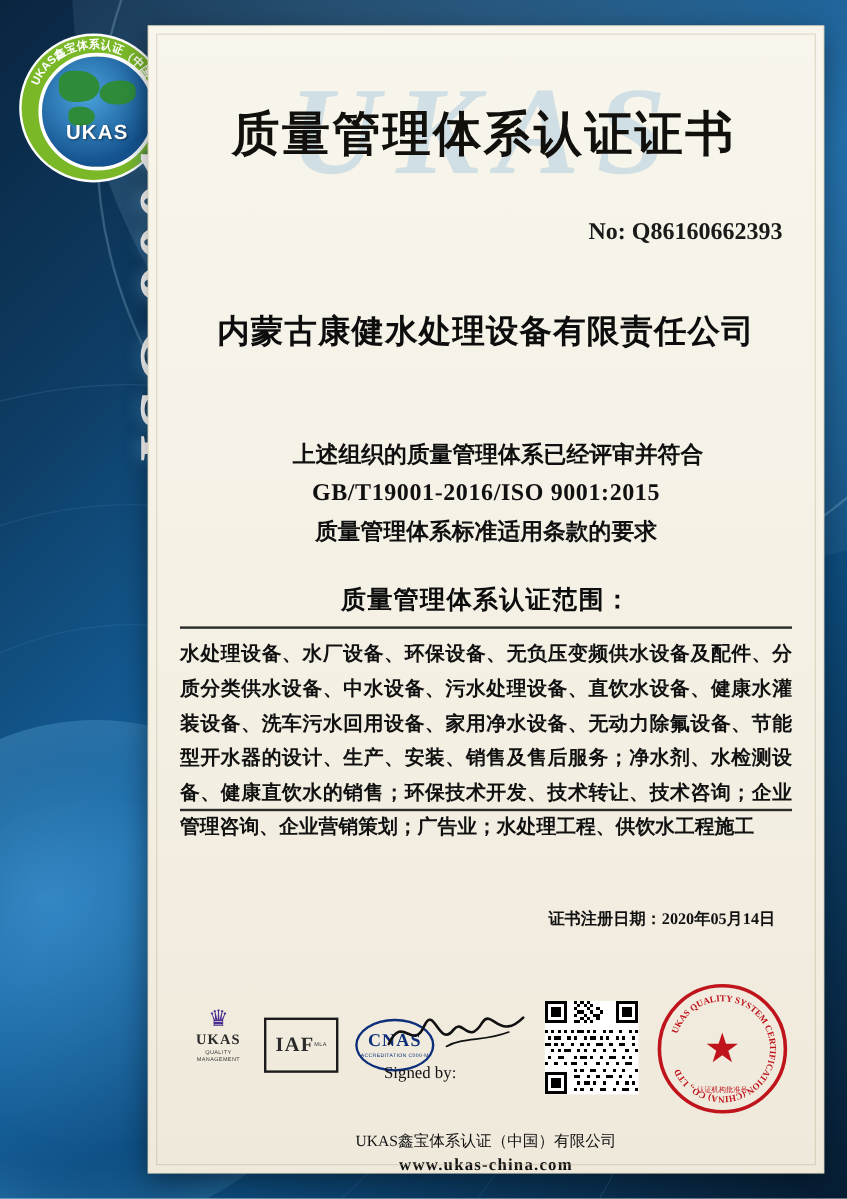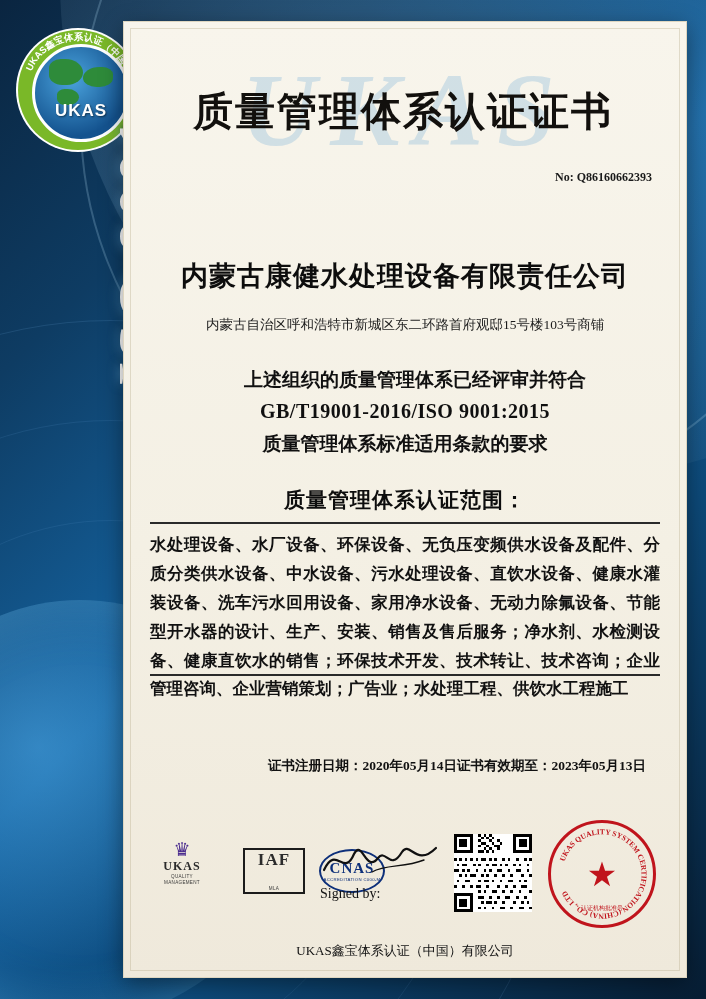--- a/index.html
+++ b/index.html
@@ -171,23 +171,23 @@
     font-family: Liberation Sans, sans-serif;
     font-weight: bold;
     font-size: 40px;
     letter-spacing: 2px;
     color: #12100d;
   }
 
   .cert-no {
     position: absolute;
     right: 34px;
-    top: 148px;
-    font-family: "Liberation Serif", serif;
-    font-size: 12px;
+    top: 160px;
+    font-family: "Liberation Serif", serif;
+    font-size: 20px;
     font-weight: bold;
     color: #1a1a1a;
     text-align: right;
   }
 
   .award-to {
     position: absolute;
     left: 0; right: 0;
     top: 190px;
     text-align: center;
@@ -330,24 +330,23 @@
     font-size: 4.6px;
     color: #3a3a3a;
     letter-spacing: 0.3px;
     line-height: 1.25;
   }
   .mark.box {
     width: 58px;
     height: 42px;
     border: 2px solid #1b1b1b;
     display: flex;
-    flex-direction: column;
+    flex-direction: row;
     align-items: center;
-    justify-content: space-between;
-    margin-left: 23px;
+    justify-content: center;
   }
   .mark.box .mlabel { font-size: 17px; }
   .mark.oval {
     width: 62px;
     height: 40px;
     border: 2px solid #0d2f7a;
     border-radius: 50%;
     display: flex;
     flex-direction: column;
     align-items: center;
@@ -476,42 +475,38 @@
     <div class="title">质量管理体系认证证书</div>
 
     <div class="cert-no">
       <span>No:</span>
       <span>Q86160662393</span>
     </div>
 
 
     <div class="company">内蒙古康健水处理设备有限责任公司</div>
 
-    <div class="address">内蒙古自治区呼和浩特市新城区东二环路首府观邸15号楼103号商铺</div>
 
     <div class="standard-block">
       <div class="l1">上述组织的质量管理体系已经评审并符合</div>
       <div class="l2">GB/T19001-2016/ISO 9001:2015</div>
       <div class="l3">质量管理体系标准适用条款的要求</div>
     </div>
 
     <div class="scope-title">质量管理体系认证范围：</div>
     <div class="scope-rule"></div>
     <div class="scope-text">水处理设备、水厂设备、环保设备、无负压变频供水设备及配件、分质分类供水设备、中水设备、污水处理设备、直饮水设备、健康水灌装设备、洗车污水回用设备、家用净水设备、无动力除氟设备、节能型开水器的设计、生产、安装、销售及售后服务；净水剂、水检测设备、健康直饮水的销售；环保技术开发、技术转让、技术咨询；企业管理咨询、企业营销策划；广告业；水处理工程、供饮水工程施工</div>
     <div class="scope-rule-bottom"></div>
 
     <div class="validity">
     </div>
 
     <div class="dates">
       <div>
         <span>证书注册日期：</span><span>2020年05月14日</span>
-      </div>
-      <div>
-        <span>证书有效期至：</span><span>2023年05月13日</span>
       </div>
     </div>
 
     <div class="marks">
       <div class="mark">
         <div class="crown">♛</div>
         <div class="mlabel">UKAS</div>
         <div class="msub">QUALITY MANAGEMENT</div>
       </div>
       <div class="mark box">
@@ -664,15 +659,16 @@
         </defs>
         <text font-size="8">
           <textPath href="#sealpath" startOffset="5%">UKAS QUALITY SYSTEM CERTIFICATION (CHINA) CO., LTD</textPath>
         </text>
       </svg>
       <div class="star">★</div>
       <div class="seal-bottom">认证机构批准号</div>
     </div>
 
     <div class="footer-org">UKAS鑫宝体系认证（中国）有限公司</div>
+    <div class="footer-url">www.ukas-china.com</div>
 
   </div>
 </div>
 
 </body></html>

